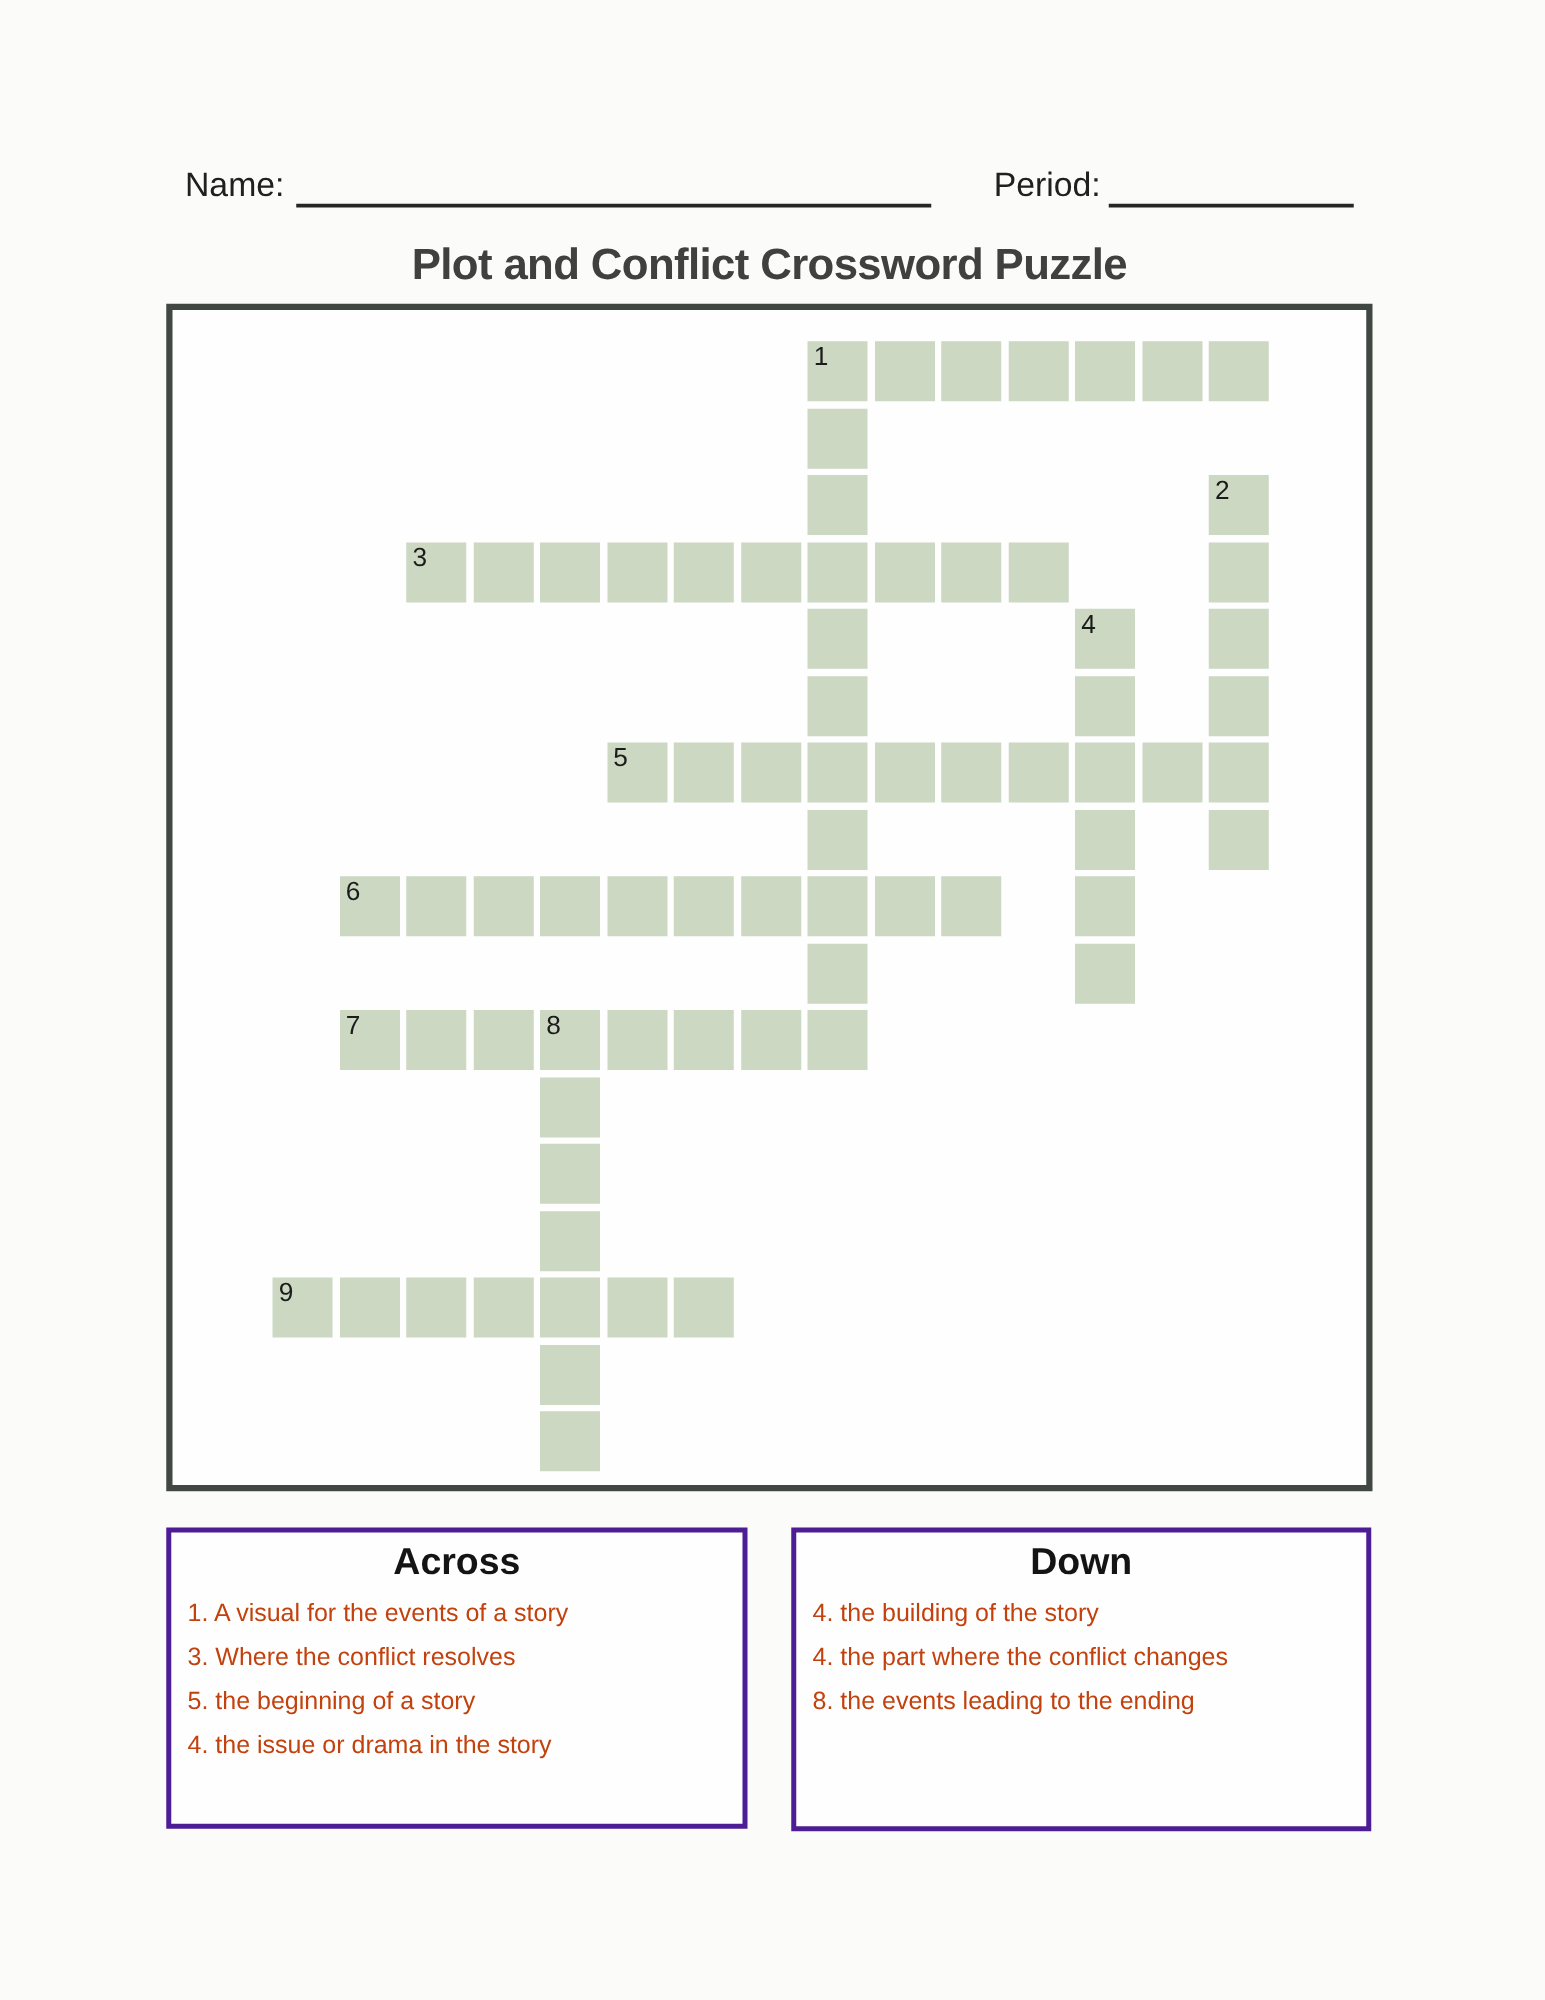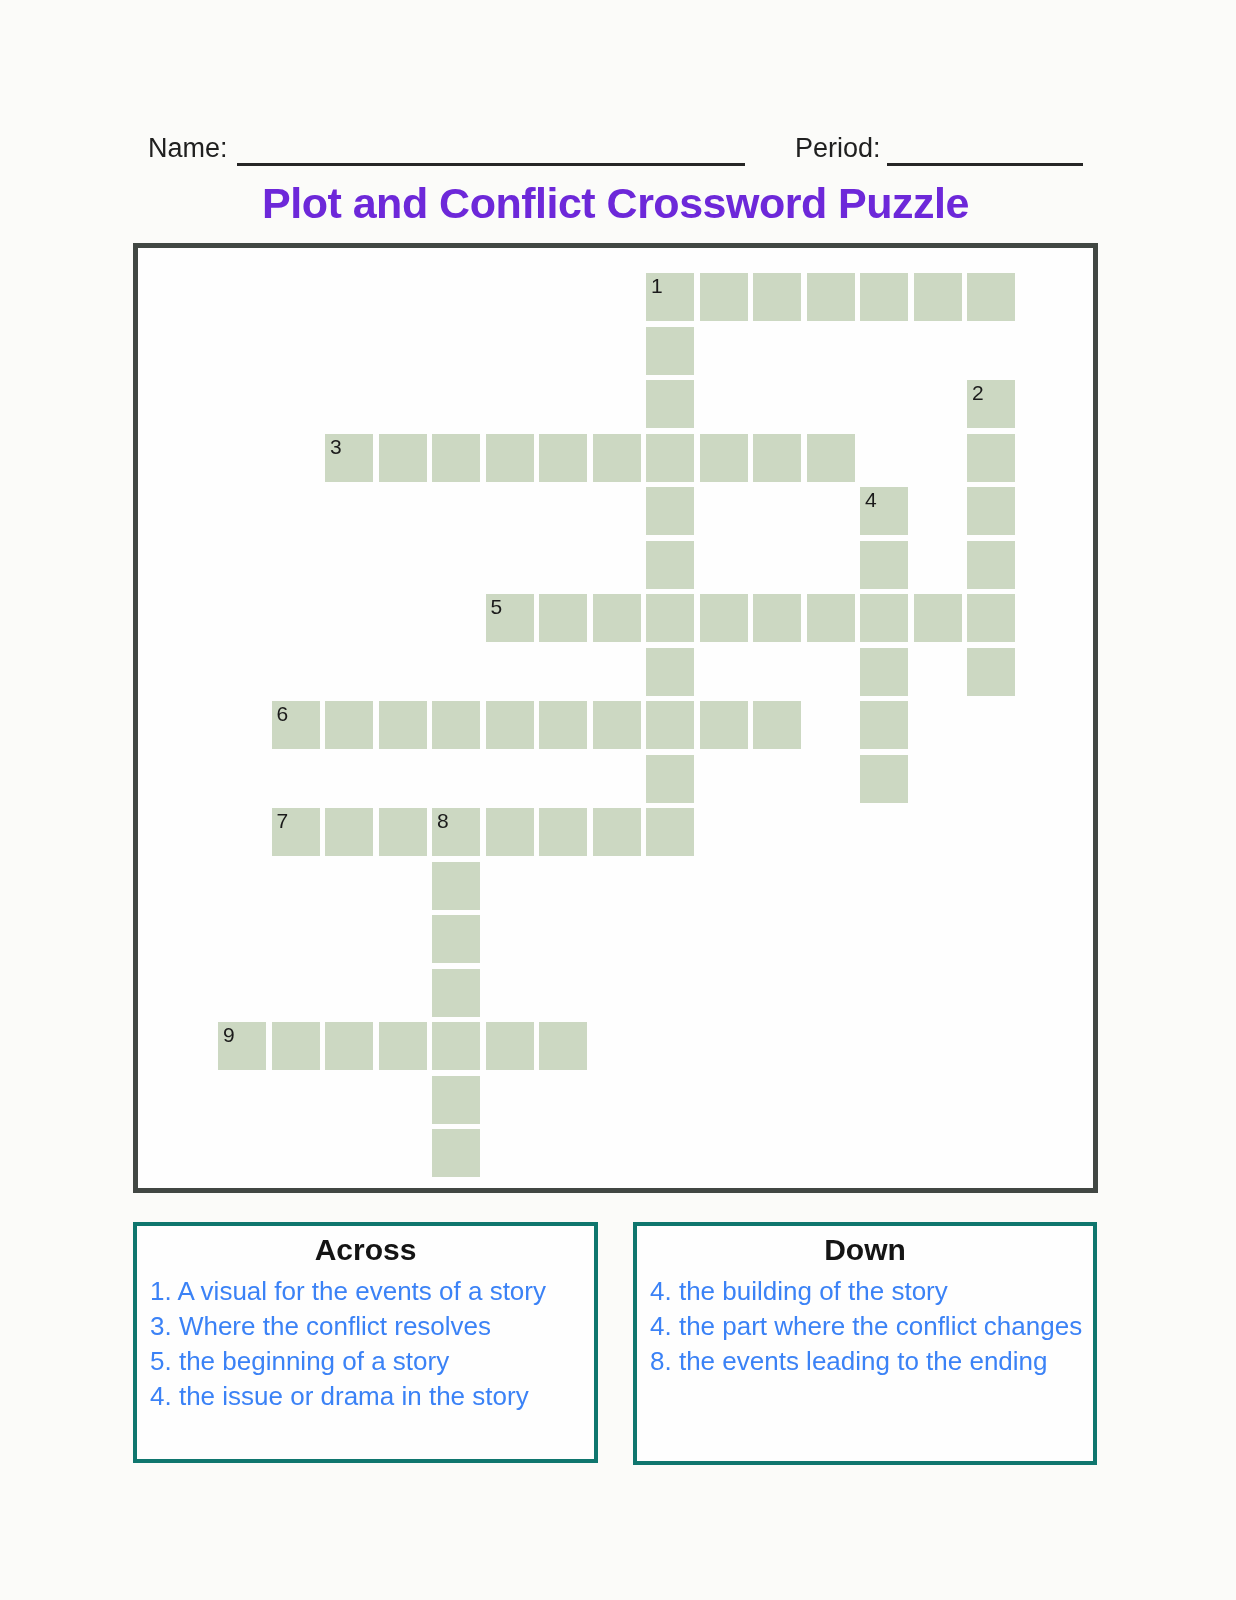--- a/index.html
+++ b/index.html
@@ -7,47 +7,47 @@
     width:1236px;height:1600px;position:relative;
     background:#fbfbf9;
     font-family:"Liberation Sans","DejaVu Sans",sans-serif;
     color:#1d1d1d;overflow:hidden;
   }
   .abs{position:absolute;}
   
   .field-label{font-size:27px;color:#202020;}
   .fill-line{height:0;border-top:3px solid #262626;}
   .page-title{
-    left:133px;top:179px;width:965px;text-align:center;
-    font-size:43px;font-weight:bold;letter-spacing:-0.5px;color:#6d28d9;
+    left:133px;top:192px;width:965px;text-align:center;
+    font-size:35px;font-weight:bold;letter-spacing:-0.5px;color:#404040;
   }
   
   .grid-box{
     left:133px;top:243px;width:965px;height:950px;
     background:#fefefe;border:5px solid #414743;box-sizing:border-box;
   }
   .grid{left:80px;top:25px;width:798px;height:905px;}
   .cell{
     position:absolute;width:48px;height:48px;
     background:var(--cell-green,#ccd8c2);
   }
   .cell .num{
     position:absolute;top:1px;left:5px;
     font-size:21px;line-height:1.15;color:#1b1b1b;
   }
   
   .clue-box{
-    background:#fefefe;border:4px solid #0f766e;box-sizing:border-box;
+    background:#fefefe;border:4px solid #4c1d95;box-sizing:border-box;
   }
   .clue-title{
     margin-top:7px;text-align:center;
     font-size:30px;font-weight:bold;color:#141414;
   }
   .clue-list{margin:7px 2px 0 13px;}
-  .clue-item{font-size:26px;line-height:35px;color:#3b82f6;}
+  .clue-item{font-size:20px;line-height:35px;color:#c2410c;}
 </style>
 </head>
 <body style="--cell-green: #ccd8c2;">
 
 <span class="abs field-label" style="left:148px;top:133px;">Name:</span>
 <div class="abs fill-line" style="left:237px;top:163px;width:508px;"></div>
 
 <span class="abs field-label" style="left:795px;top:133px;">Period:</span>
 <div class="abs fill-line" style="left:887px;top:163px;width:196px;"></div>
 

